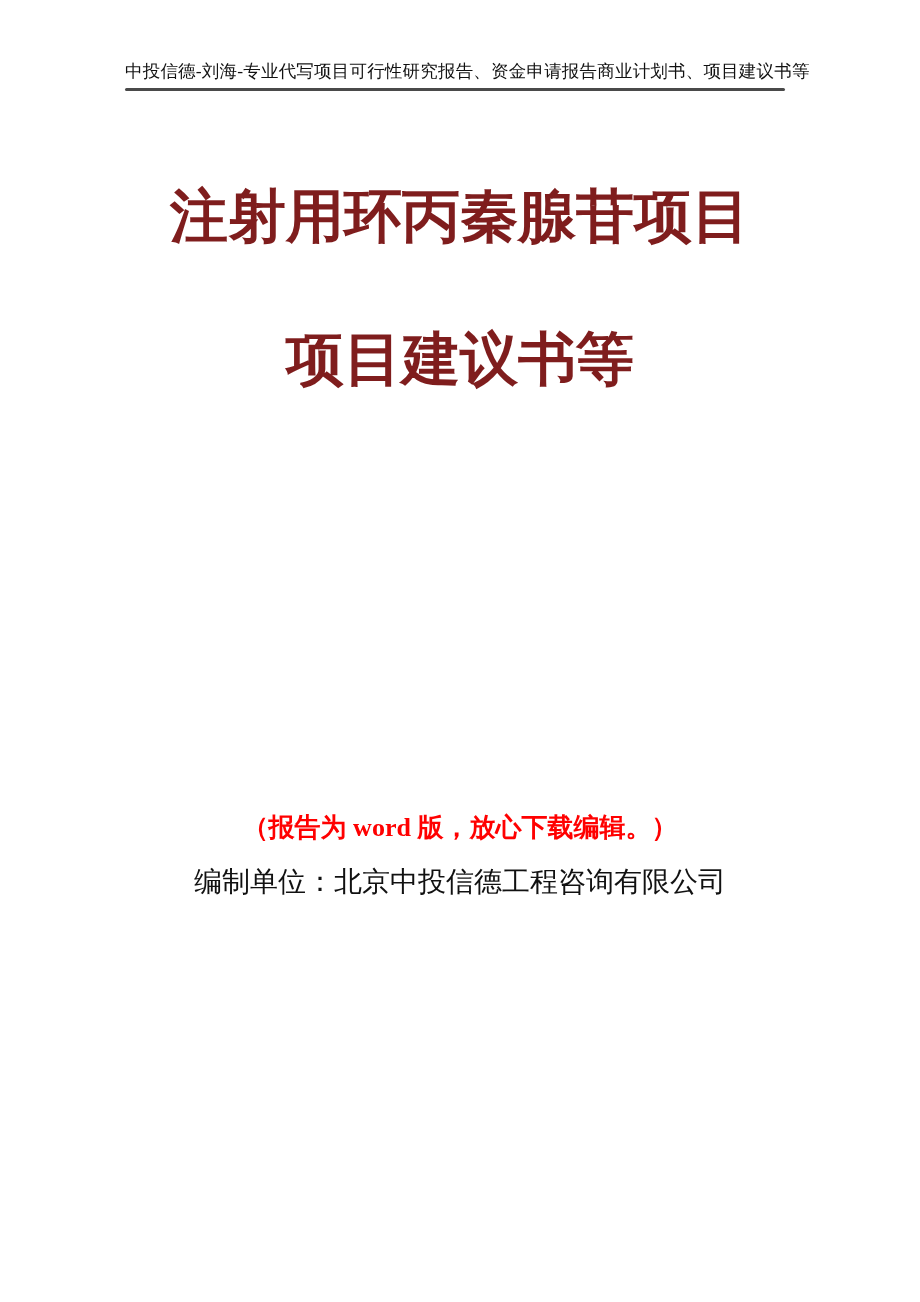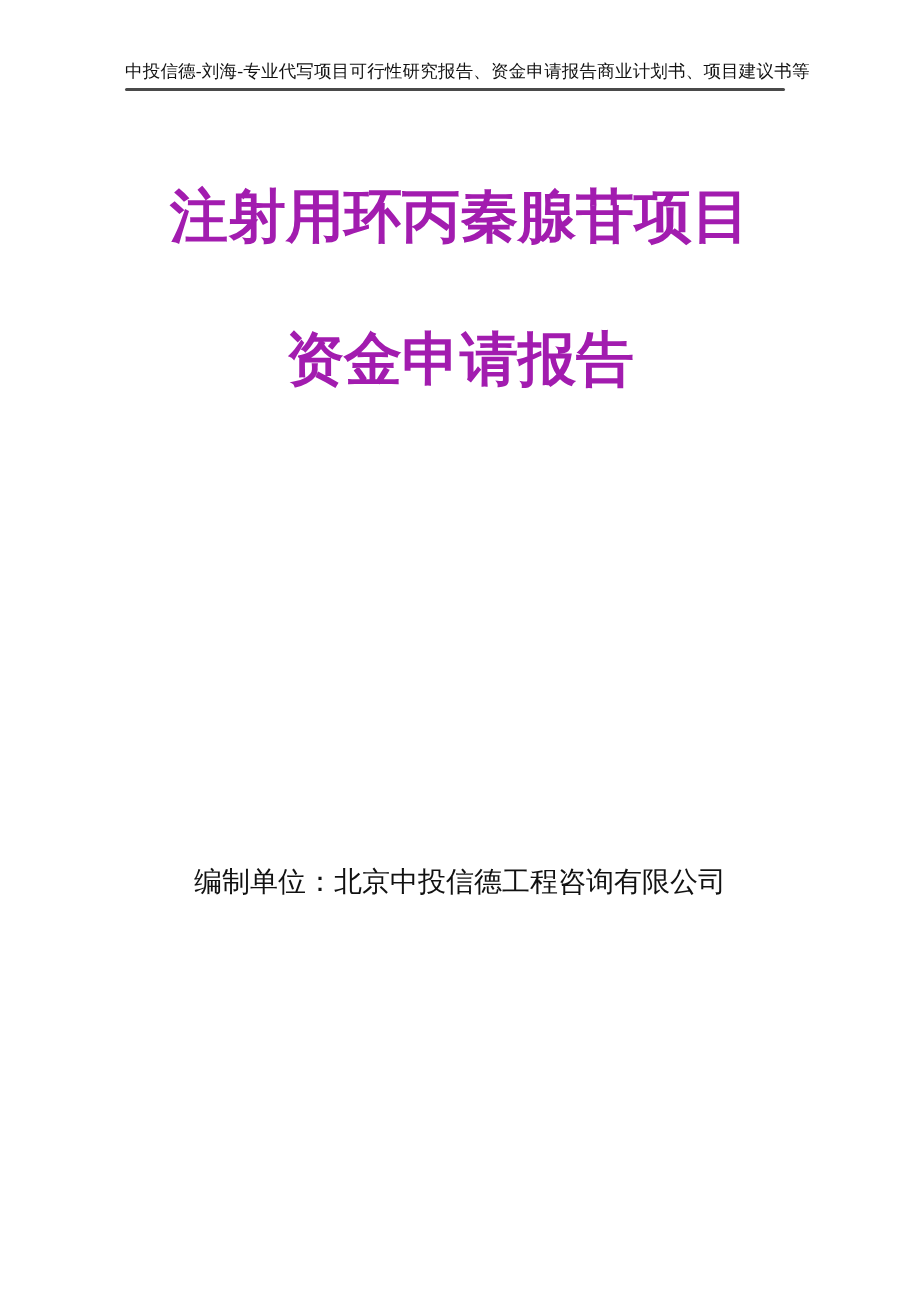--- a/index.html
+++ b/index.html
@@ -48,21 +48,21 @@
   
   .doc-title {
     position: absolute;
     left: 0;
     width: 100%;
     text-align: center;
     font-family: "Liberation Sans", "DejaVu Sans", sans-serif;
     font-weight: 700;
     font-size: 58px;
     line-height: 1.1;
-    color: #a21caf;
+    color: #7f1d1d;
     white-space: nowrap;
   }
   .title-line1 { top: 184px; }
   .title-line2 { top: 327px; }
   
   .editable-note {
     position: absolute;
     top: 811px;
     left: 0;
     width: 100%;
@@ -94,19 +94,20 @@
 
 <div class="page">
 
   <div class="doc-header">
     <span class="header-text">中投信德-刘海-专业代写项目可行性研究报告、资金申请报告商业计划书、项目建议书等</span>
   </div>
   <div class="header-divider"></div>
 
   <div class="doc-title title-line1">注射用环丙秦腺苷项目</div>
 
-  <div class="doc-title title-line2">资金申请报告</div>
+  <div class="doc-title title-line2">项目建议书等</div>
 
+  <div class="editable-note">（报告为 word 版，放心下载编辑。）</div>
 
   <div class="credit-line prepared-by">编制单位：北京中投信德工程咨询有限公司</div>
 
 
 </div>
 
 </body></html>

